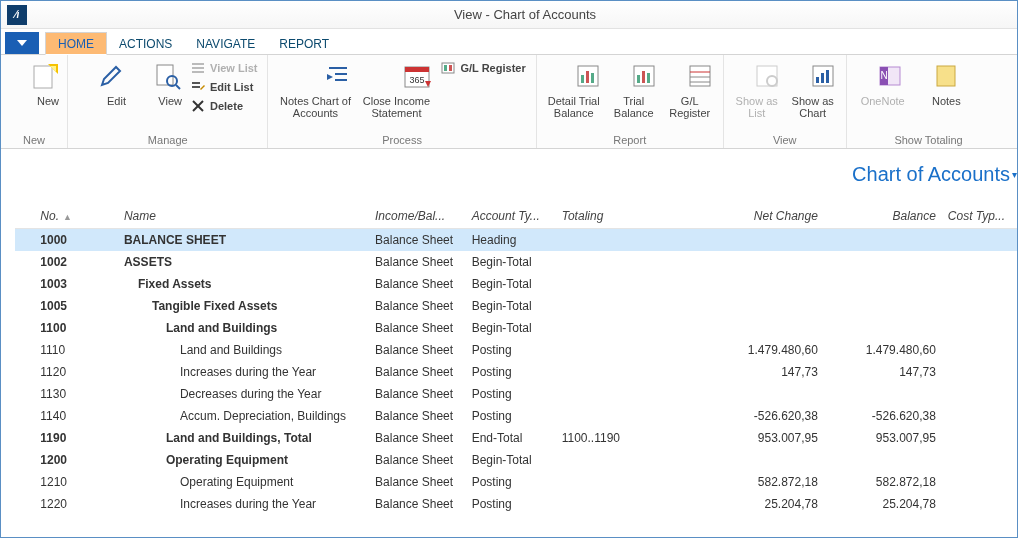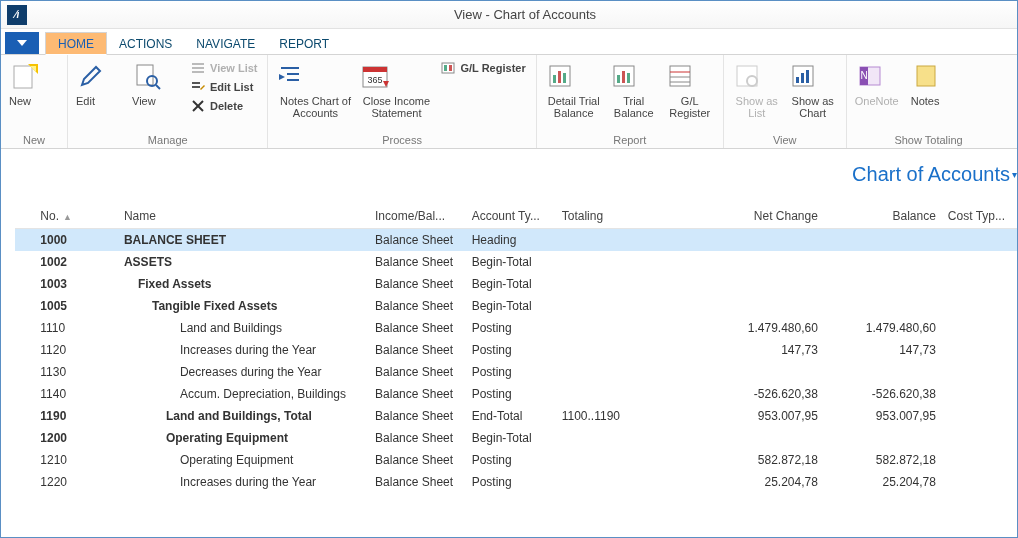--- a/index.html
+++ b/index.html
@@ -86,21 +86,21 @@
   }
   .ribbon-group-label {
     text-align:center;
     font-size:11px;
     color:#777;
     padding:2px 0;
   }
   .big-btn {
     display:flex;
     flex-direction:column;
-    align-items:flex-start;
+    align-items:flex-end;
     width:54px;
     padding:4px 2px;
     text-align:center;
     line-height:12px;
     font-size:11px;
     color:#444;
     cursor:default;
     gap:4px;
   }
   .big-btn.disabled{color:#b0b0b0;}
@@ -128,20 +128,21 @@
     border-collapse:collapse;
   }
   .grid th {
     text-align:left;
     font-weight:400;
     color:#444;
     font-size:12px;
     padding:5px 6px;
     border-bottom:1px solid #e4e4e4;
     white-space:nowrap;
+    font-style:italic;
   }
   .grid th.num, .grid td.num { text-align:right; }
   .grid td {
     padding:4px 6px;
     font-size:12px;
     color:#333;
     white-space:nowrap;
   }
   .grid tr.selected td {
     background:#d1e8fb;
@@ -436,20 +437,31 @@
           <td class="bold" style="padding-left:34px">Tangible Fixed Assets</td>
           <td>Balance Sheet</td>
           <td>Begin-Total</td>
           <td></td>
           <td class="num"></td>
           <td class="num"></td>
           <td></td>
         </tr>
         <tr>
           <td class="col-handle"></td>
+          <td class="bold">1100</td>
+          <td class="bold" style="padding-left:48px">Land and Buildings</td>
+          <td>Balance Sheet</td>
+          <td>Begin-Total</td>
+          <td></td>
+          <td class="num"></td>
+          <td class="num"></td>
+          <td></td>
+        </tr>
+        <tr>
+          <td class="col-handle"></td>
           <td class="">1110</td>
           <td class="" style="padding-left:62px">Land and Buildings</td>
           <td>Balance Sheet</td>
           <td>Posting</td>
           <td></td>
           <td class="num">1.479.480,60</td>
           <td class="num">1.479.480,60</td>
           <td></td>
         </tr>
         <tr>

